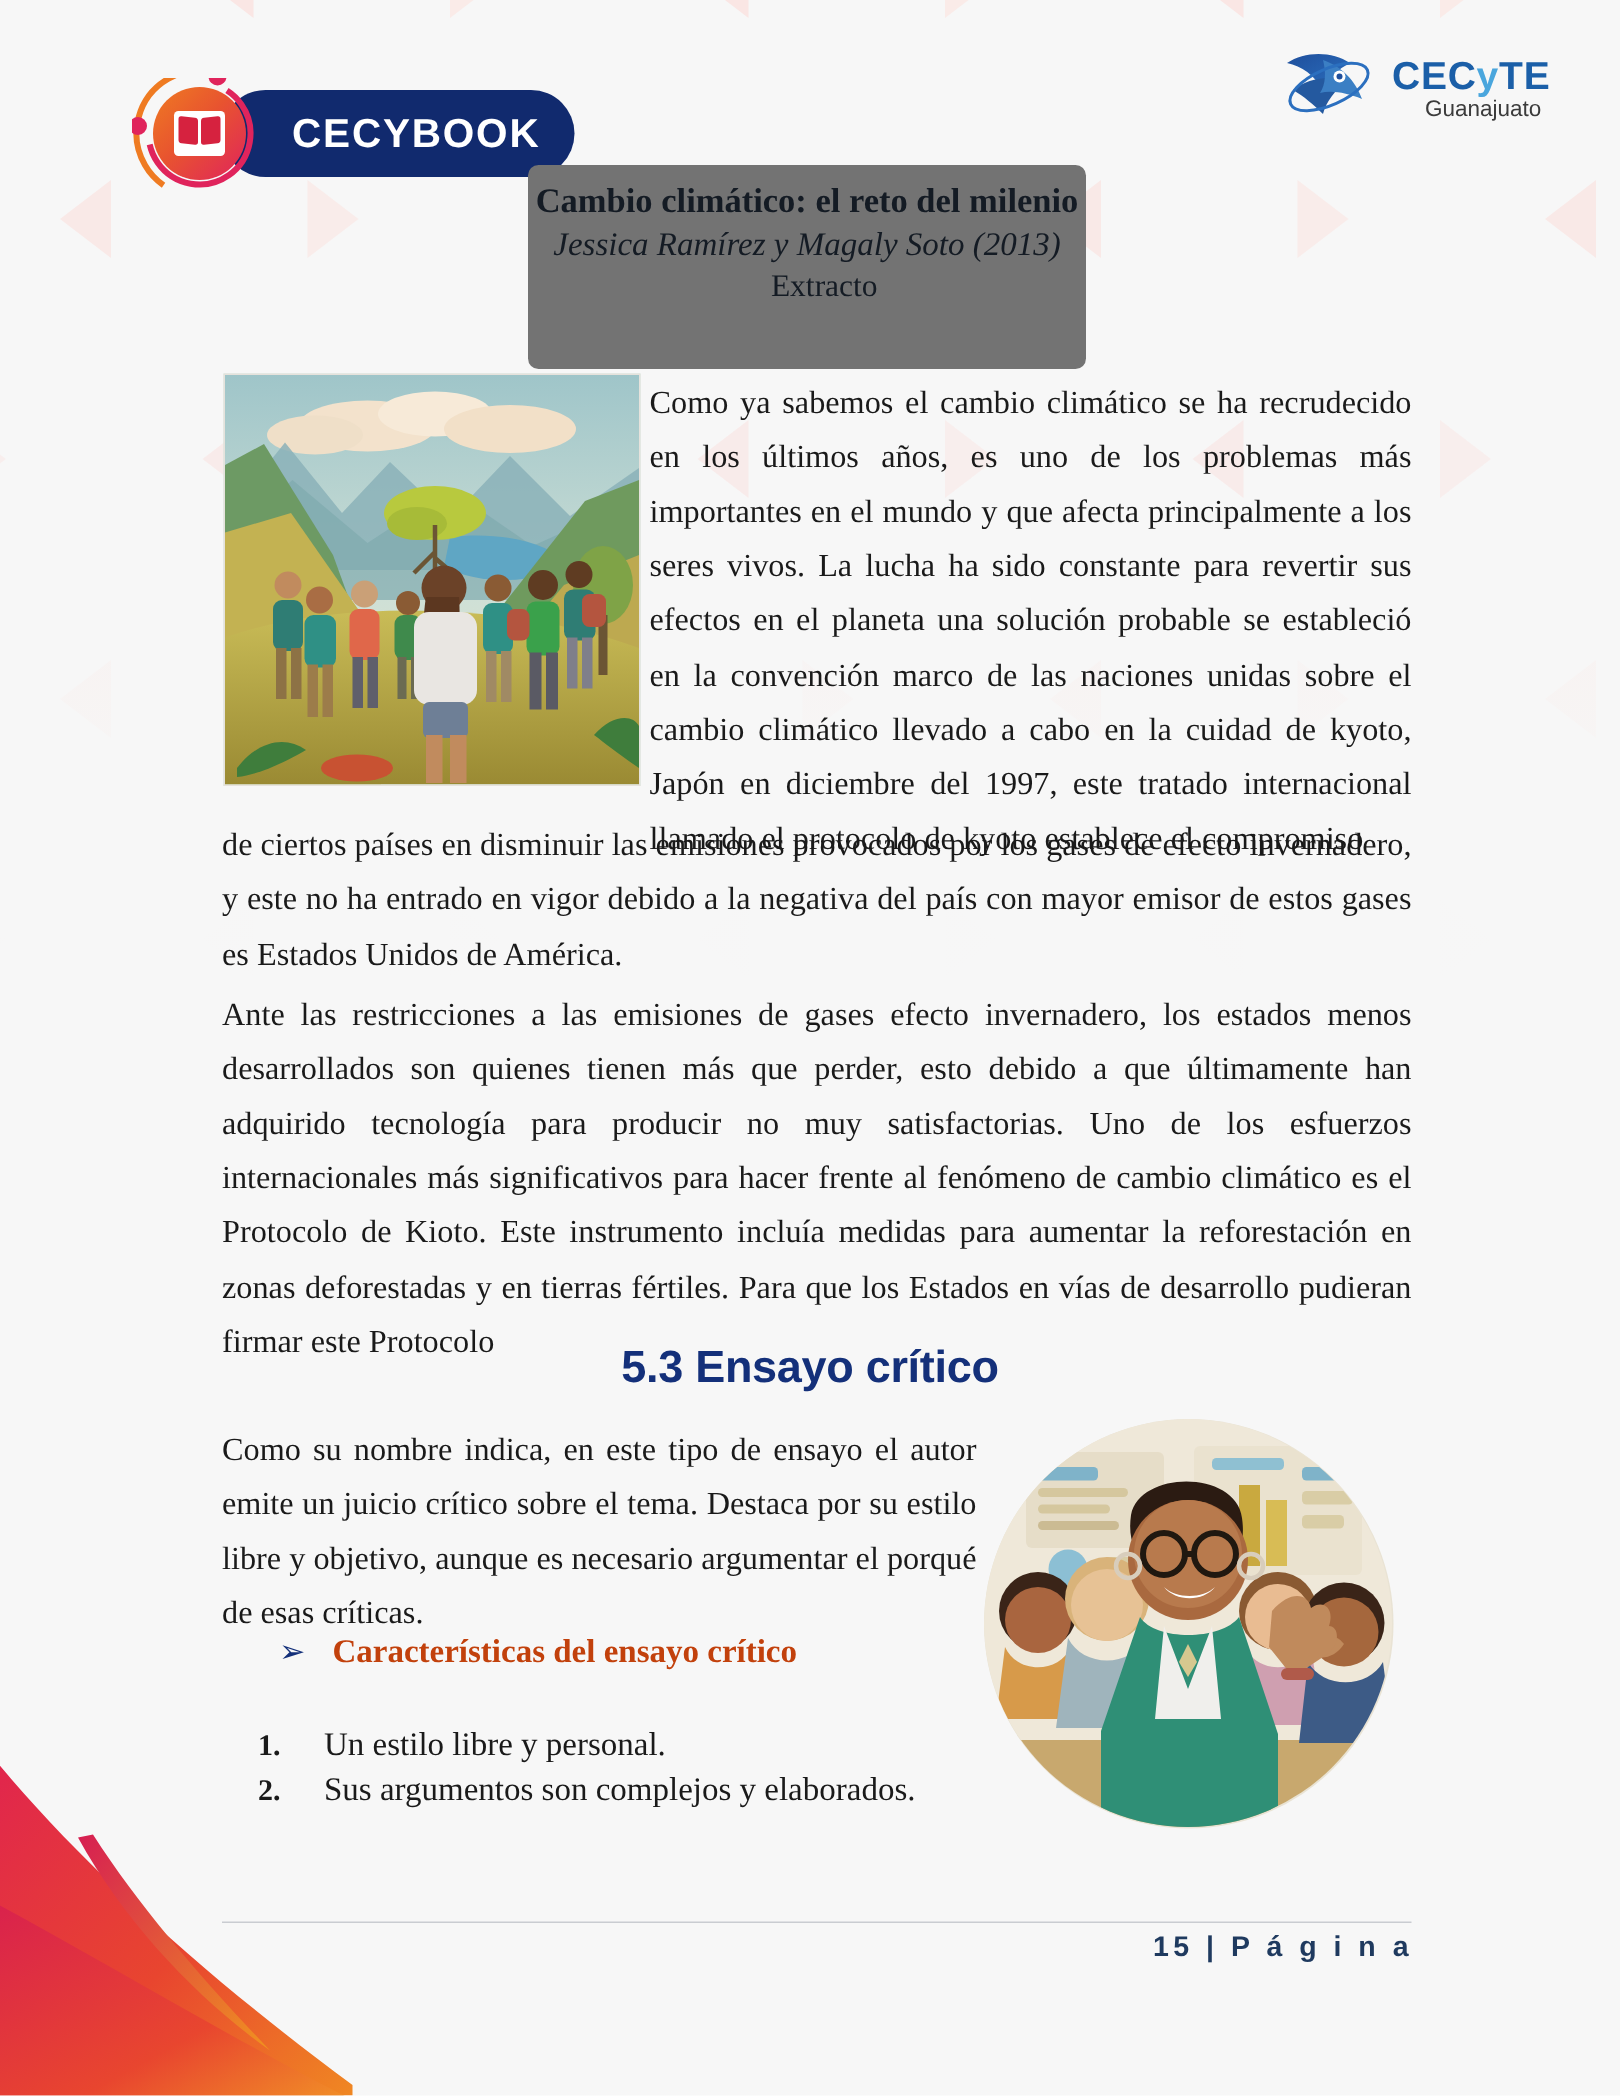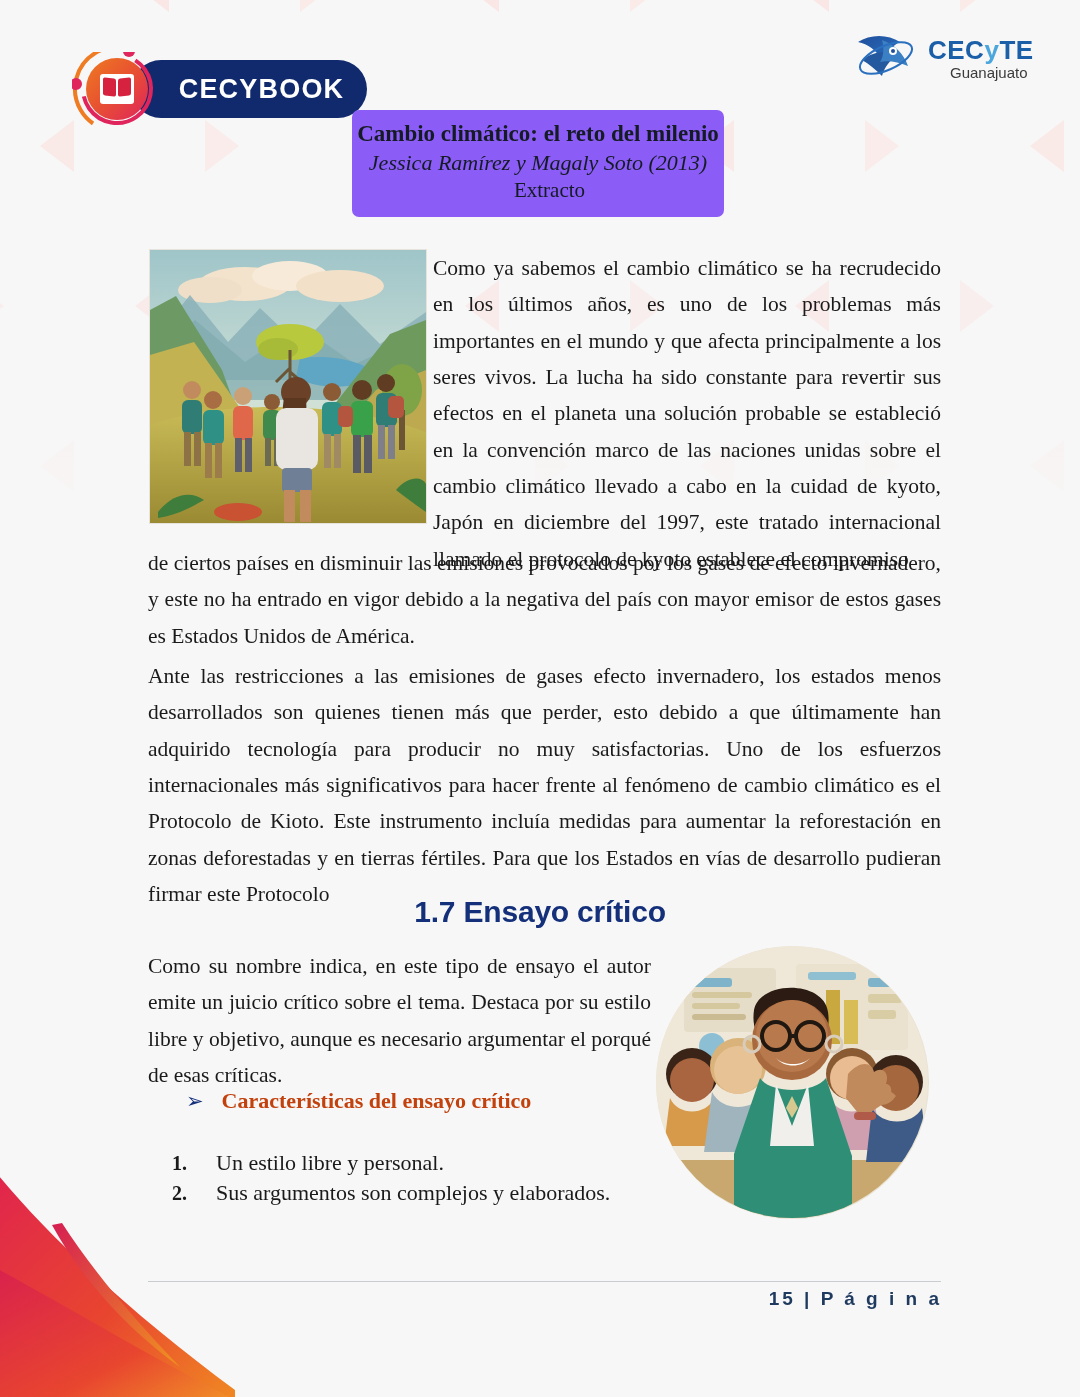--- a/index.html
+++ b/index.html
@@ -57,21 +57,21 @@
   
   .content {
     position: relative;
     z-index: 3;
     width: 1080px;
     height: 1397px;
   }
   
   .cecybook-logo {
     position: absolute;
-    left: 72px;
+    left: 88px;
     top: 52px;
     width: 300px;
     height: 80px;
   }
   .cecybook-pill {
     position: absolute;
     left: 60px;
     top: 8px;
     width: 235px;
     height: 58px;
@@ -146,22 +146,22 @@
     font-family: "Liberation Sans", sans-serif;
     font-size: 15px;
     color: #3b3b3b;
   }
   
   .title-card {
     position: absolute;
     left: 352px;
     top: 110px;
     width: 372px;
-    height: 107px;
-    background: #8b5cf6;
+    height: 136px;
+    background: #737373;
     border-radius: 7px;
     text-align: center;
     box-sizing: border-box;
     padding-top: 10px;
   }
   .title-card .t1 {
     font-size: 23px;
     font-weight: bold;
     color: #141b24;
     line-height: 1.25;
@@ -507,21 +507,21 @@
         <path d="M8,262 C22,244 40,240 54,250 C40,258 24,266 8,268 Z" fill="#3f7d3c"></path>
         <path d="M246,240 C258,226 272,226 276,234 L276,262 C264,254 254,246 246,240 Z" fill="#3f7d3c"></path>
         <ellipse cx="88" cy="262" rx="24" ry="9" fill="#c85232"></ellipse>
       </svg>
     </div>
 
     <div class="txt para-wrapped">Como ya sabemos el cambio climático se ha recrudecido en los últimos años, es uno de los problemas más importantes en el mundo y que afecta principalmente a los seres vivos. La lucha ha sido constante para revertir sus efectos en el planeta una solución probable se estableció en la convención marco de las naciones unidas sobre el cambio climático llevado a cabo en la cuidad de kyoto, Japón en diciembre del 1997, este tratado internacional llamado el protocolo de kyoto establece el compromiso</div>
     <div class="txt para-1-rest">de ciertos países en disminuir las emisiones provocados por los gases de efecto invernadero, y este no ha entrado en vigor debido a la negativa del país con mayor emisor de estos gases es Estados Unidos de América.</div>
     <div class="txt para-2">Ante las restricciones a las emisiones de gases efecto invernadero, los estados menos desarrollados son quienes tienen más que perder, esto debido a que últimamente han adquirido tecnología para producir no muy satisfactorias. Uno de los esfuerzos internacionales más significativos para hacer frente al fenómeno de cambio climático es el Protocolo de Kioto. Este instrumento incluía medidas para aumentar la reforestación en zonas deforestadas y en tierras fértiles. Para que los Estados en vías de desarrollo pudieran firmar este Protocolo</div>
 
-    <div class="section-head">1.7 Ensayo crítico</div>
+    <div class="section-head">5.3 Ensayo crítico</div>
 
     <div class="txt para-3">Como su nombre indica, en este tipo de ensayo el autor emite un juicio crítico sobre el tema. Destaca por su estilo libre y objetivo, aunque es necesario argumentar el porqué de esas críticas.</div>
 
     <div class="fig-circle">
       <svg width="273" height="273" viewBox="0 0 273 273">
         <defs>
           <clipPath id="circClip">
               <circle cx="136" cy="136" r="136"></circle>
             </clipPath>
         </defs>

